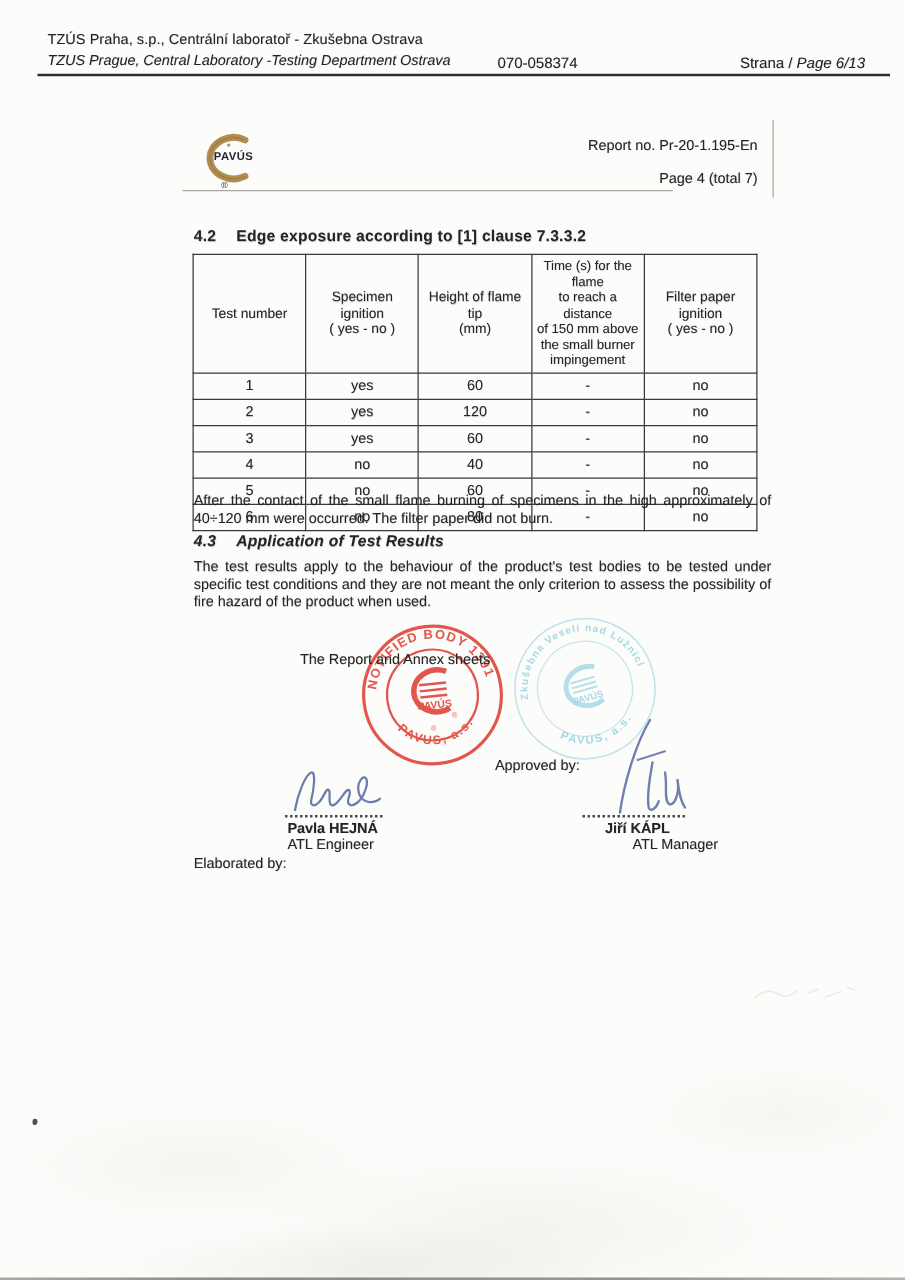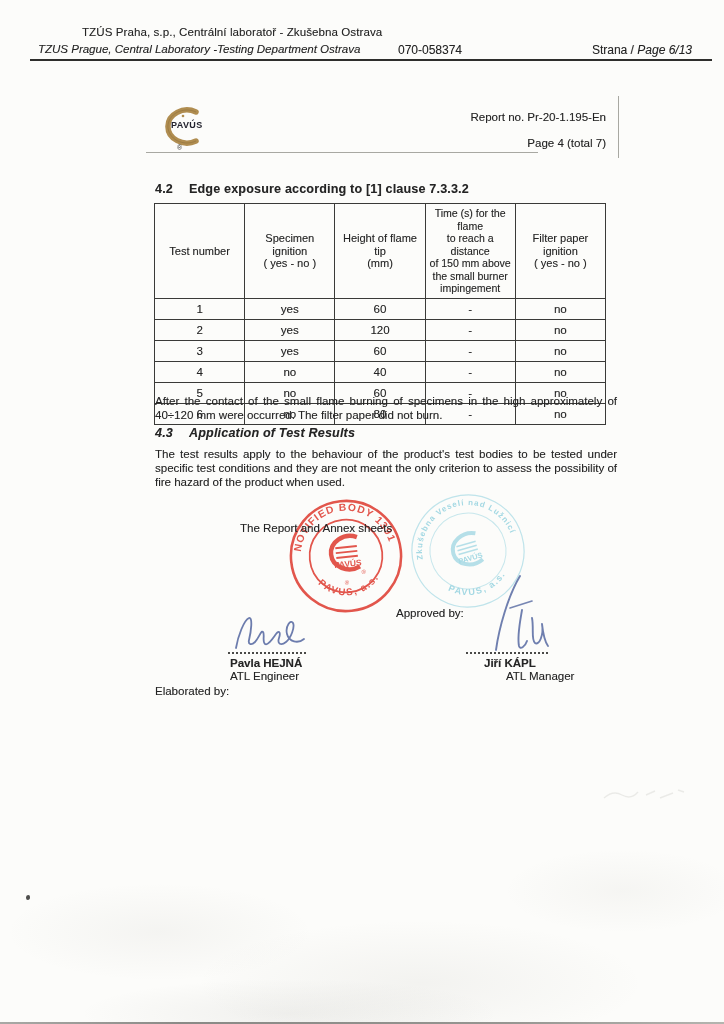--- a/index.html
+++ b/index.html
@@ -14,21 +14,21 @@
       radial-gradient(ellipse 300px 50px at 40% 99%, rgba(100,100,92,.08), transparent 70%);
   }
   .page::after { 
     content:""; position:absolute; left:0; right:0; bottom:0; height:2.5px;
     background:linear-gradient(to right,#9a9a96,#777773 25%,#84847f 70%,#a8a8a2); opacity:.85;
   }
   .abs { position:absolute; }
   .scan-text { text-shadow:0.3px 0.3px 0.6px rgba(70,70,70,.35); }
 
   
-  .hdr-line1 { left:38px; top:26px; font-size:11.5px; letter-spacing:.1px;margin-left:44px; }
+  .hdr-line1 { left:38px; top:26px; font-size:11.5px; letter-spacing:.1px; }
   .hdr-line2 { left:38px; top:43px; font-size:11.5px; font-style:italic; }
   .hdr-num   { left:360px; top:43px; width:140px; text-align:center; font-size:12px; }
   .hdr-page  { right:32px; top:43px; font-size:12px; }
   .hdr-page .it { font-style:italic; }
   .hdr-rule  { left:30px; top:59px; width:682px; height:2px; background:#2e2e2c; }
 
   
   .rep-no   { right:118px; top:111px; font-size:11.5px; }
   .rep-page { right:118px; top:137px; font-size:11.5px; }
   .rep-hline { left:146px; top:152px; width:392px; height:1px; background:#a8a8a2; }

